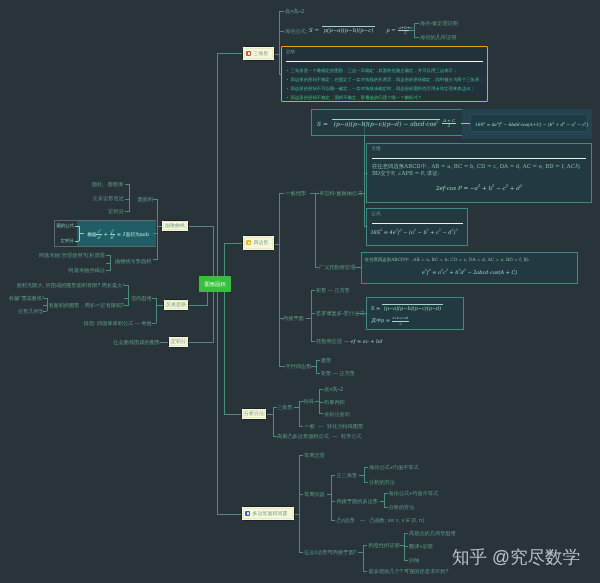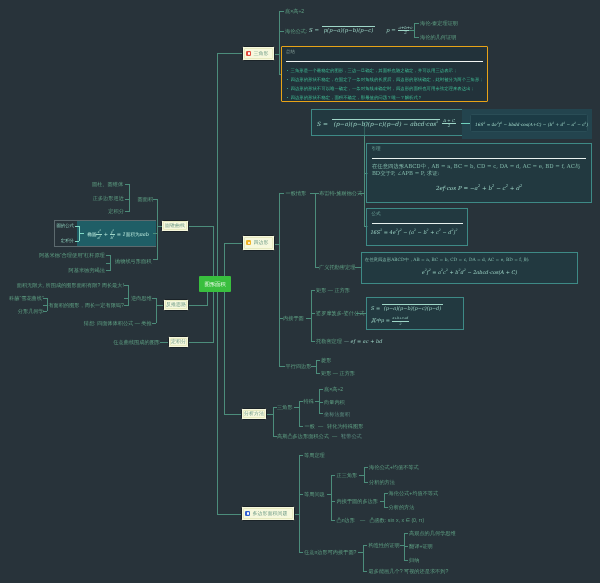--- a/index.html
+++ b/index.html
@@ -406,13 +406,14 @@
     <div class="h" style="left:43px;top:310.7px;width:4px;"></div>
     <div class="lbl ra" style="right:556.3px;top:294.8px;">科赫“雪花曲线”</div>
     <div class="lbl ra" style="right:556.3px;top:307.7px;">分形几何学</div>
   </div>
 
   <div>
     <div class="h" style="left:160px;top:341.5px;width:8px;"></div>
     <div class="lbl ra" style="right:440px;top:338.5px;">任意曲线围成的图形</div>
   </div>
 
+  <div id="wm">知乎 @究尽数学</div>
 </div>
 
 </body></html>

